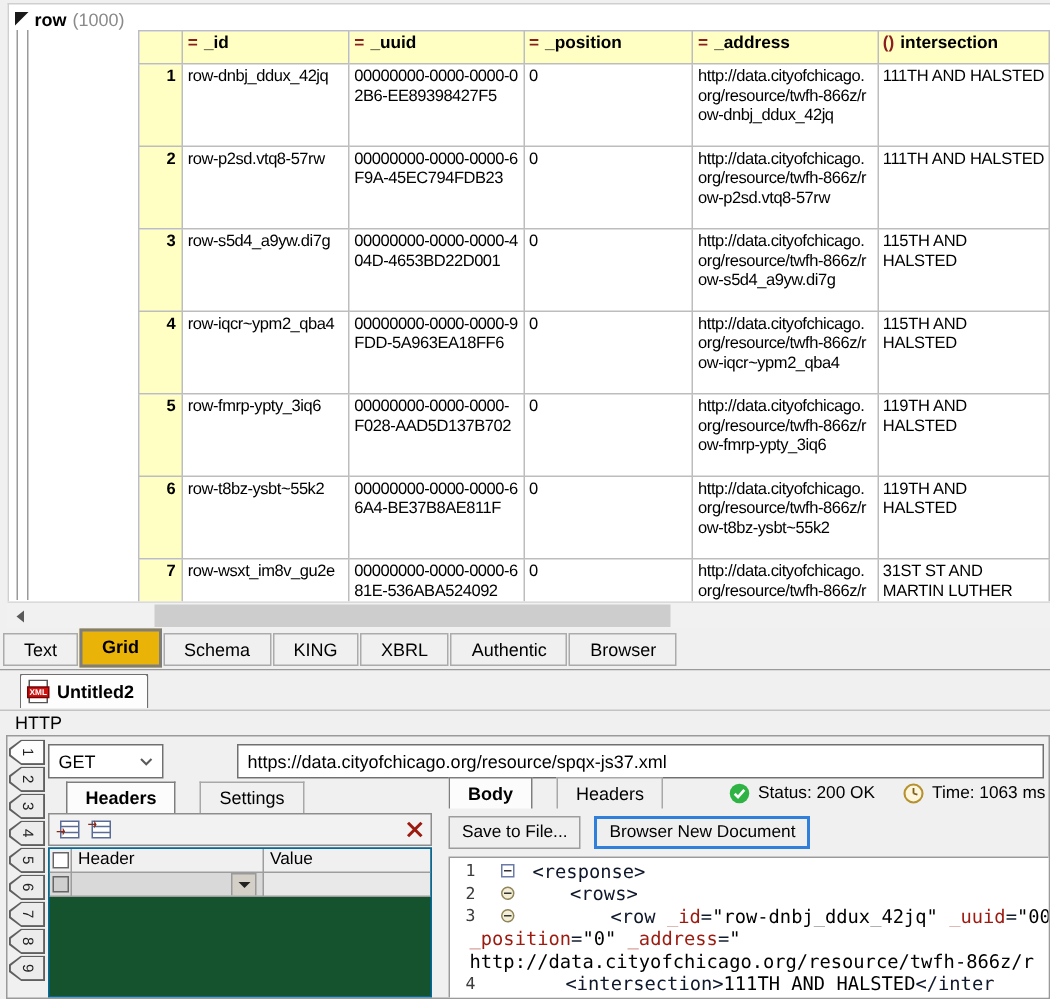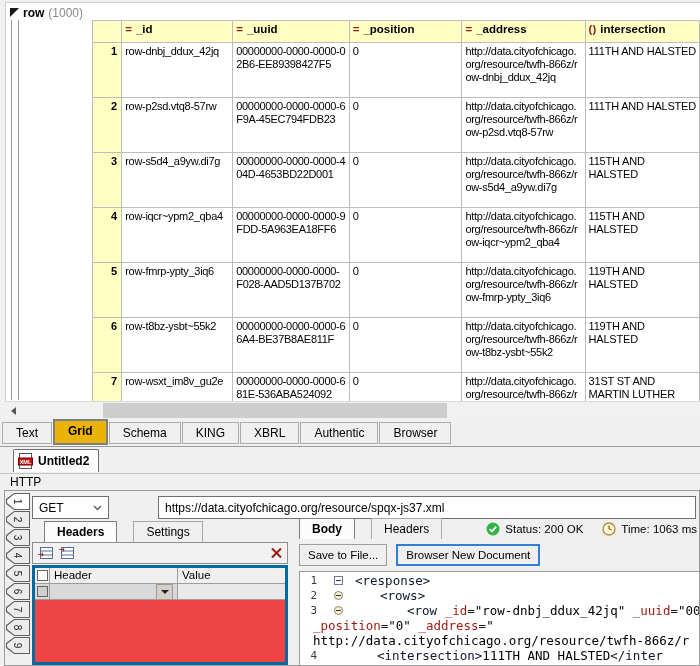--- a/index.html
+++ b/index.html
@@ -101,21 +101,21 @@
   #req-pane{position:absolute;left:27px;top:30px;width:260px;bottom:0;}
   #req-tabs{position:absolute;left:12px;top:0;height:21px;display:flex;}
   .ptab{height:20px;line-height:20px;padding:0 12px;font-size:12px;background:#f0f0f0;
     border:1px solid #a8a8a8;border-bottom:none;margin-right:16px;}
   .ptab.active{background:#fcfcfc;font-weight:bold;border-color:#7e7e7e;}
   #req-toolbar{
     position:absolute;left:0;top:21px;right:4px;height:22px;box-sizing:border-box;
     border:1px solid #8d8d8d;background:#f2f2f2;display:flex;align-items:center;padding:0 4px;gap:4px;
   }
   #req-toolbar .spacer{flex:1;}
-  #hdr-table{position:absolute;left:0;top:44px;right:4px;bottom:0;background:#ef4444;border:3px solid #0369a1;box-sizing:border-box;overflow:hidden;}
+  #hdr-table{position:absolute;left:0;top:44px;right:4px;bottom:0;background:#14532d;border:1px solid #0369a1;box-sizing:border-box;overflow:hidden;}
   .htr{display:flex;height:16px;box-sizing:border-box;}
   .htc{box-sizing:border-box;border-right:1px solid #9d9d9d;border-bottom:1px solid #9d9d9d;
     font-size:11.5px;padding:0 4px;line-height:15px;background:#f0f0f0;overflow:hidden;}
   .htc.cb{width:15px;display:flex;align-items:center;justify-content:center;padding:0;}
   .htc.hname{width:128px;}
   .htc.hval{flex:1;border-right:none;}
   .rowc .htc{background:#d9d9d9;}
   .rowc .htc.hval{background:#e9e9e9;}
   .cbox{width:9px;height:9px;border:1px solid #666;background:#fff;}
   .cbox.gray{background:#cfcfcf;}

